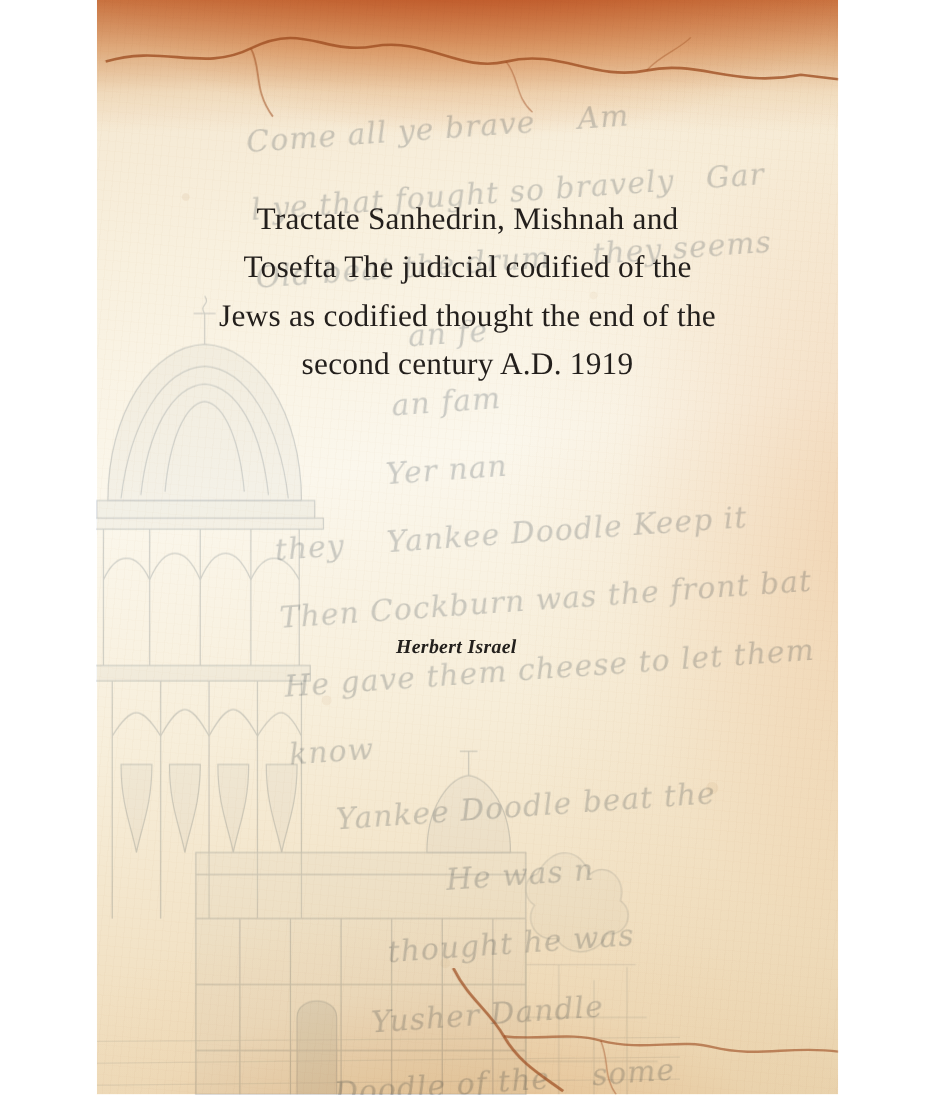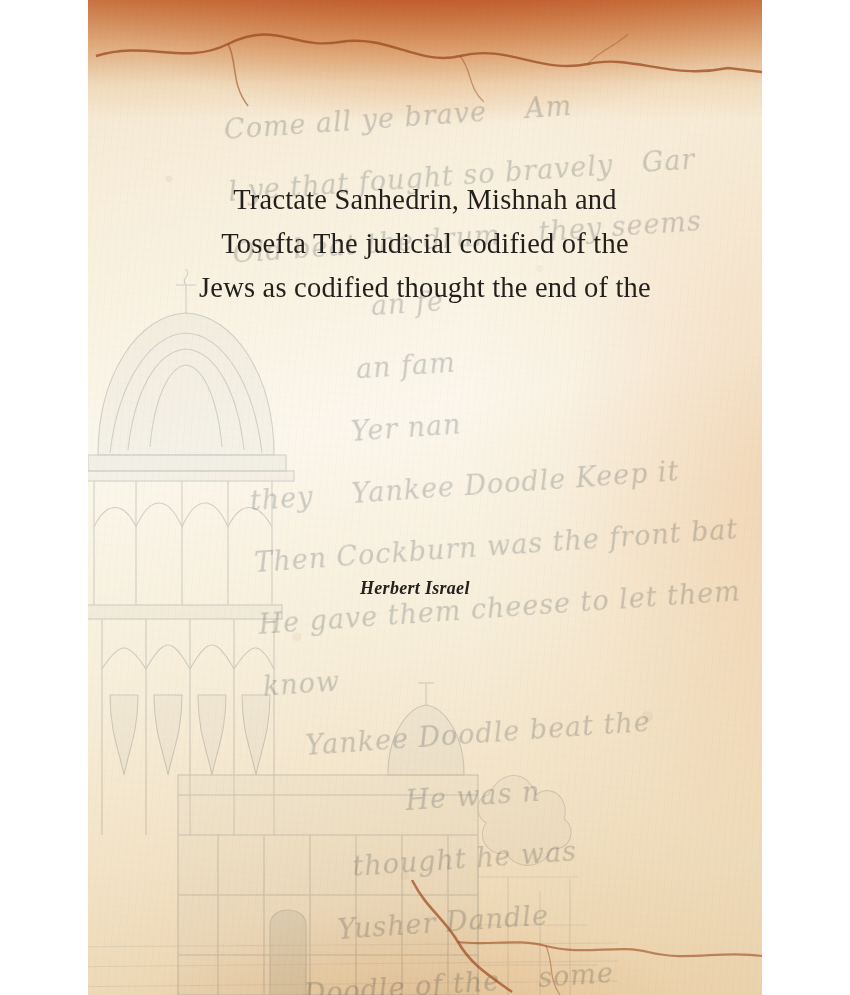--- a/index.html
+++ b/index.html
@@ -236,21 +236,21 @@
 
     <div class="crack" style="left:260px; top:880px; width:414px; height:115px;">
       <svg viewBox="0 0 414 115" width="414" height="115" xmlns="http://www.w3.org/2000/svg">
         <path d="M64 0 C78 28 96 38 110 62 C124 86 142 96 164 112" stroke="#9b4a1e" stroke-width="2.6" fill="none" opacity="0.7"></path>
         <path d="M110 62 C140 66 170 58 198 66 C236 76 270 64 300 72 C340 82 372 70 414 76" stroke="#9b4a1e" stroke-width="2.2" fill="none" opacity="0.6"></path>
         <path d="M198 66 C206 84 200 98 212 115" stroke="#9b4a1e" stroke-width="1.3" fill="none" opacity="0.45"></path>
       </svg>
     </div>
 
     <div class="title-block">
-      <h1 class="book-title"><span>Tractate Sanhedrin, Mishnah and</span><br><span>Tosefta The judicial codified of the</span><br><span>Jews as codified thought the end of the</span><br></h1>
+      <h1 class="book-title"><span>Tractate Sanhedrin, Mishnah and</span><br><span>Tosefta The judicial codified of the</span><br><span>Jews as codified thought the end of the</span><br><span>second century A.D. 1919</span></h1>
     </div>
 
     <div class="author">Herbert Israel</div>
 
   </div>
 
   <div class="margin-left"></div>
   <div class="margin-right"></div>
 
 </div>

